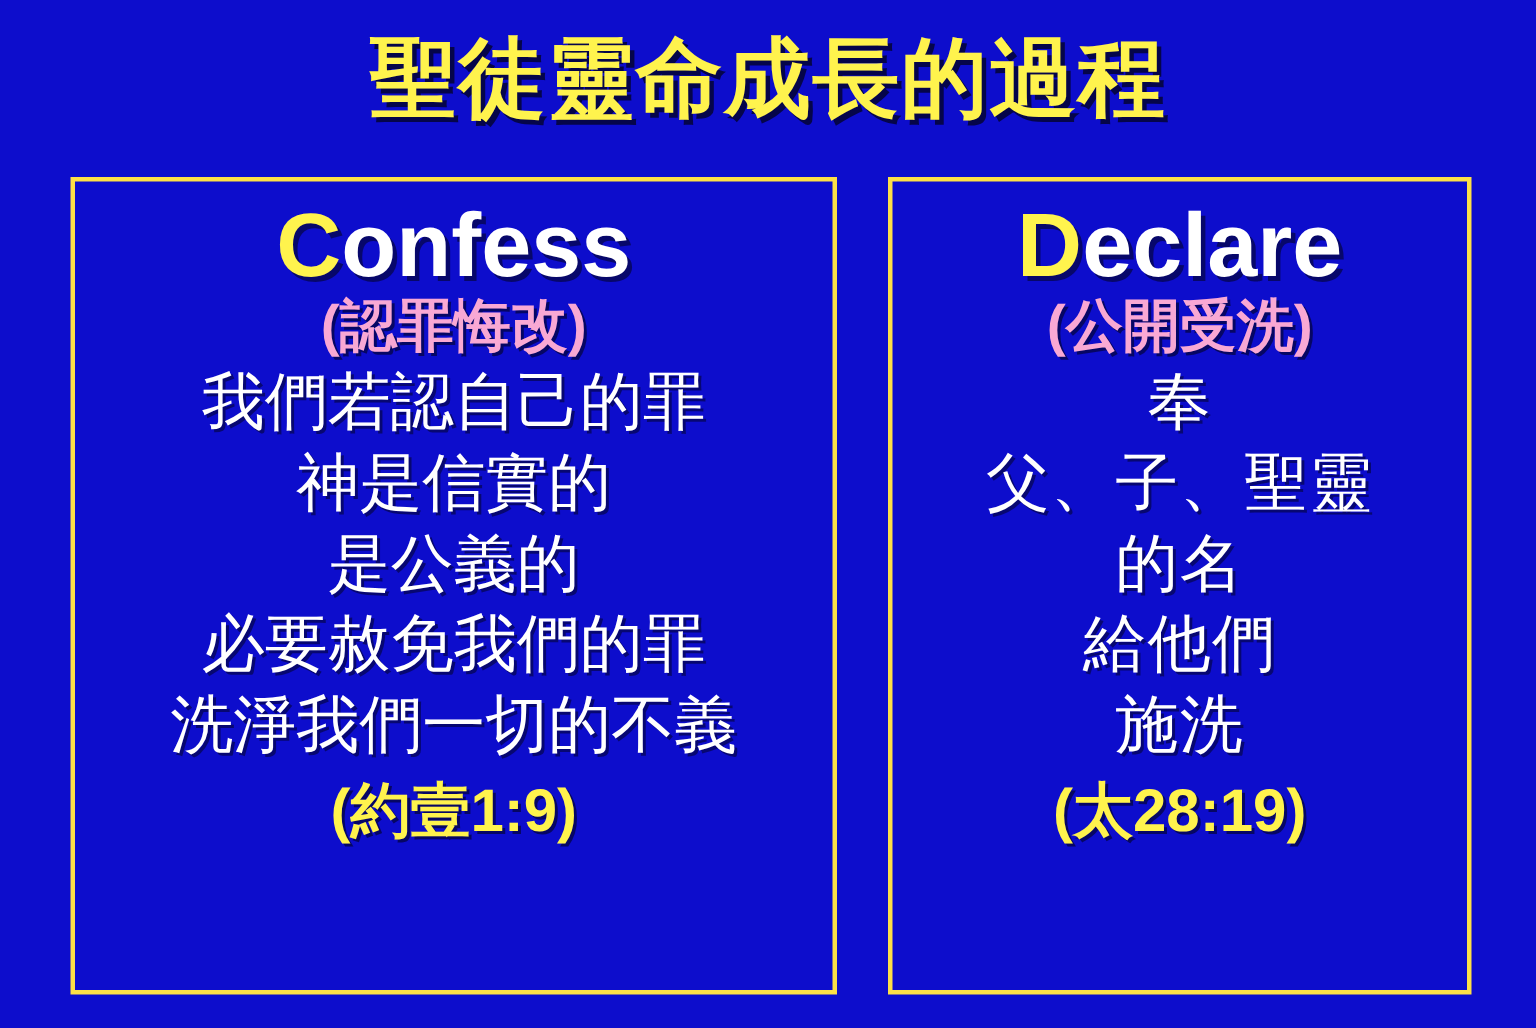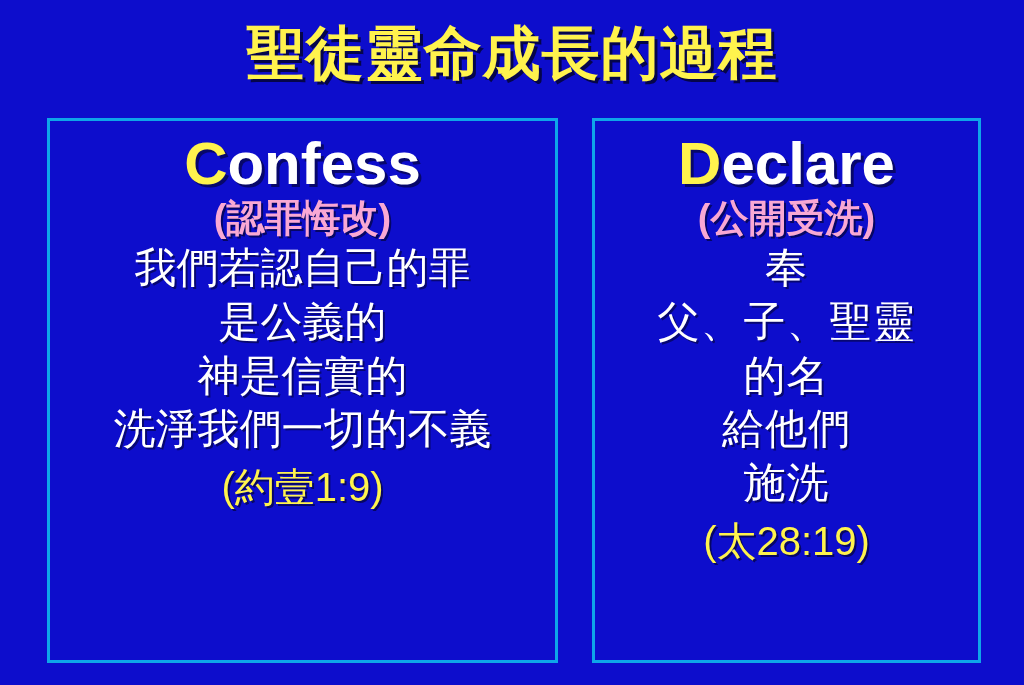--- a/index.html
+++ b/index.html
@@ -47,21 +47,21 @@
     top: 118px;
     width: 934px;
     height: 545px;
   }
 
   .panel {
     position: absolute;
     top: 0;
     height: 545px;
     box-sizing: border-box;
-    border: 3px solid #0ea5e9;
+    border: 3px solid #fde047;
     background: #0D0DCC;
     text-align: center;
     overflow: hidden;
   }
 
   .panel.left  { left: 0px;   width: 511px; }
   .panel.right { left: 545px; width: 389px; }
 
   .panel-inner {
     padding-top: 12px;
@@ -99,21 +99,21 @@
     color: #FFFFFF;
     text-shadow: 2px 2px 0 rgba(5,5,74,0.7);
     white-space: nowrap;
     margin: 0;
   }
   .panel.right .body-line { letter-spacing: 1px; }
 
   
   .reference {
     font-size: 40px;
-    font-weight: normal;
+    font-weight: bold;
     line-height: 1.2;
     color: #FFF34D;
     text-shadow: 2px 2px 0 rgba(5,5,74,0.8);
     white-space: nowrap;
     margin: 0;
     padding-top: 7px;
   }
 </style>
 </head>
 <body>
@@ -125,22 +125,23 @@
   <div id="panels">
 
     <div class="panel left">
       <div class="panel-inner">
 
         <p class="headline"><span class="initial">C</span><span>onfess</span></p>
 
         <p class="subtitle">(認罪悔改)</p>
 
         <p class="body-line">我們若認自己的罪</p>
+        <p class="body-line">神是信實的</p>
         <p class="body-line">是公義的</p>
-        <p class="body-line">神是信實的</p>
+        <p class="body-line">必要赦免我們的罪</p>
         <p class="body-line">洗淨我們一切的不義</p>
 
         <p class="reference">(約壹1:9)</p>
 
       </div>
     </div>
 
     <div class="panel right">
       <div class="panel-inner">
 

